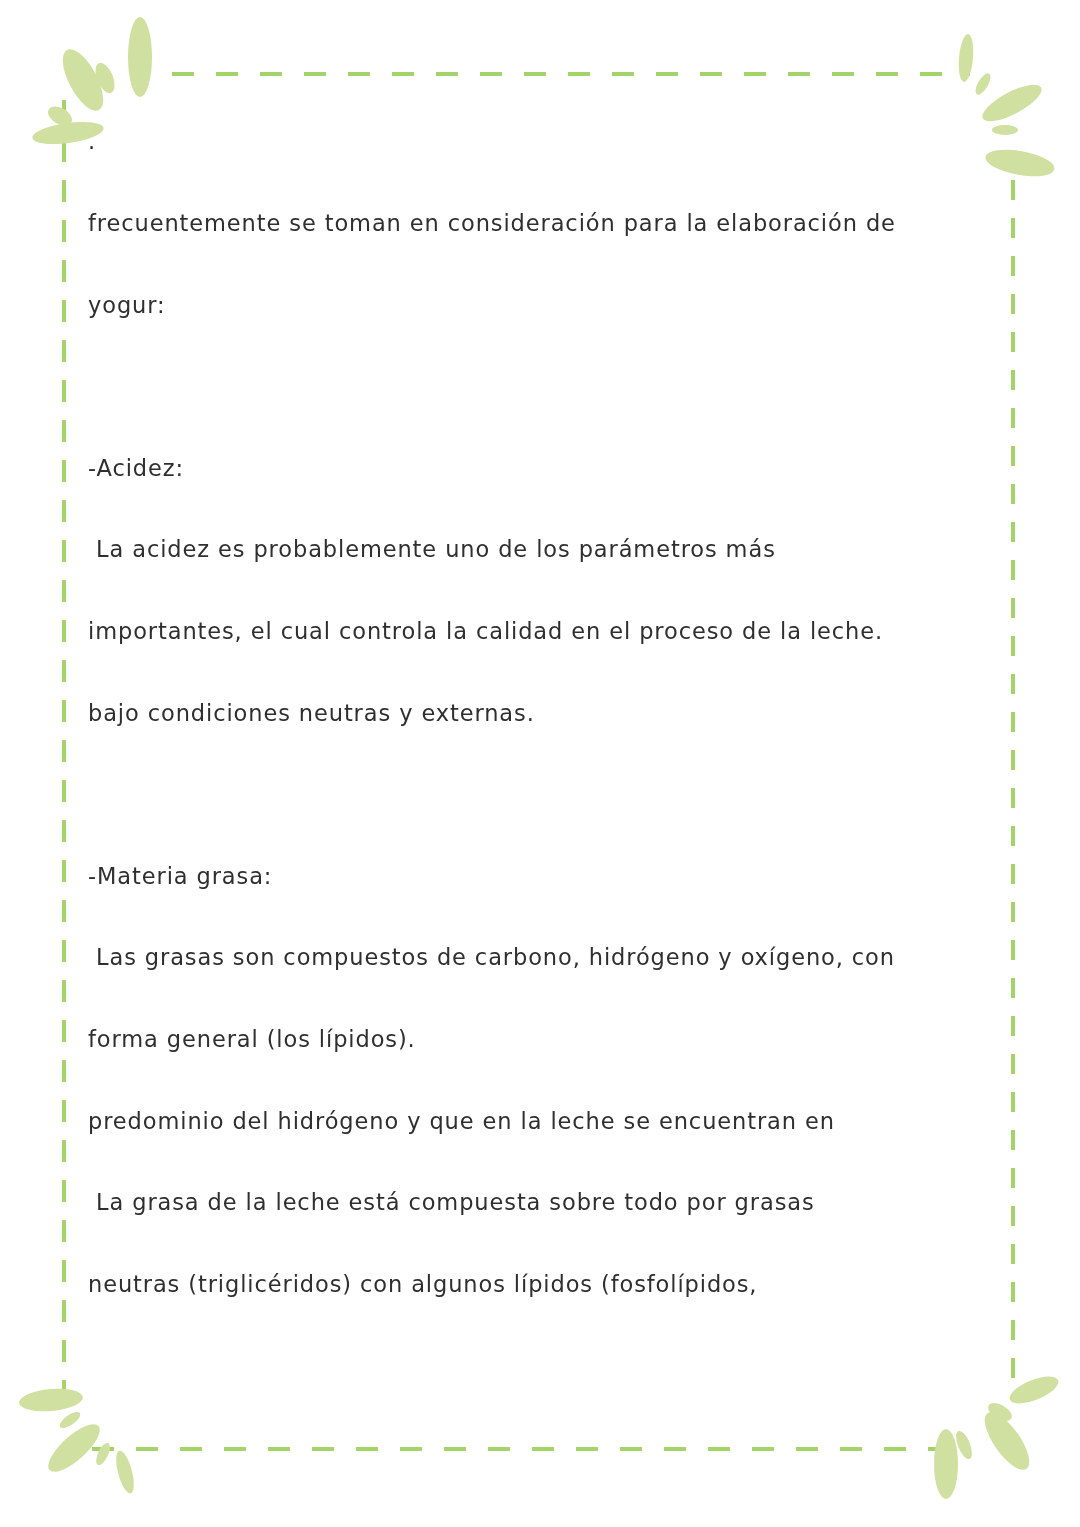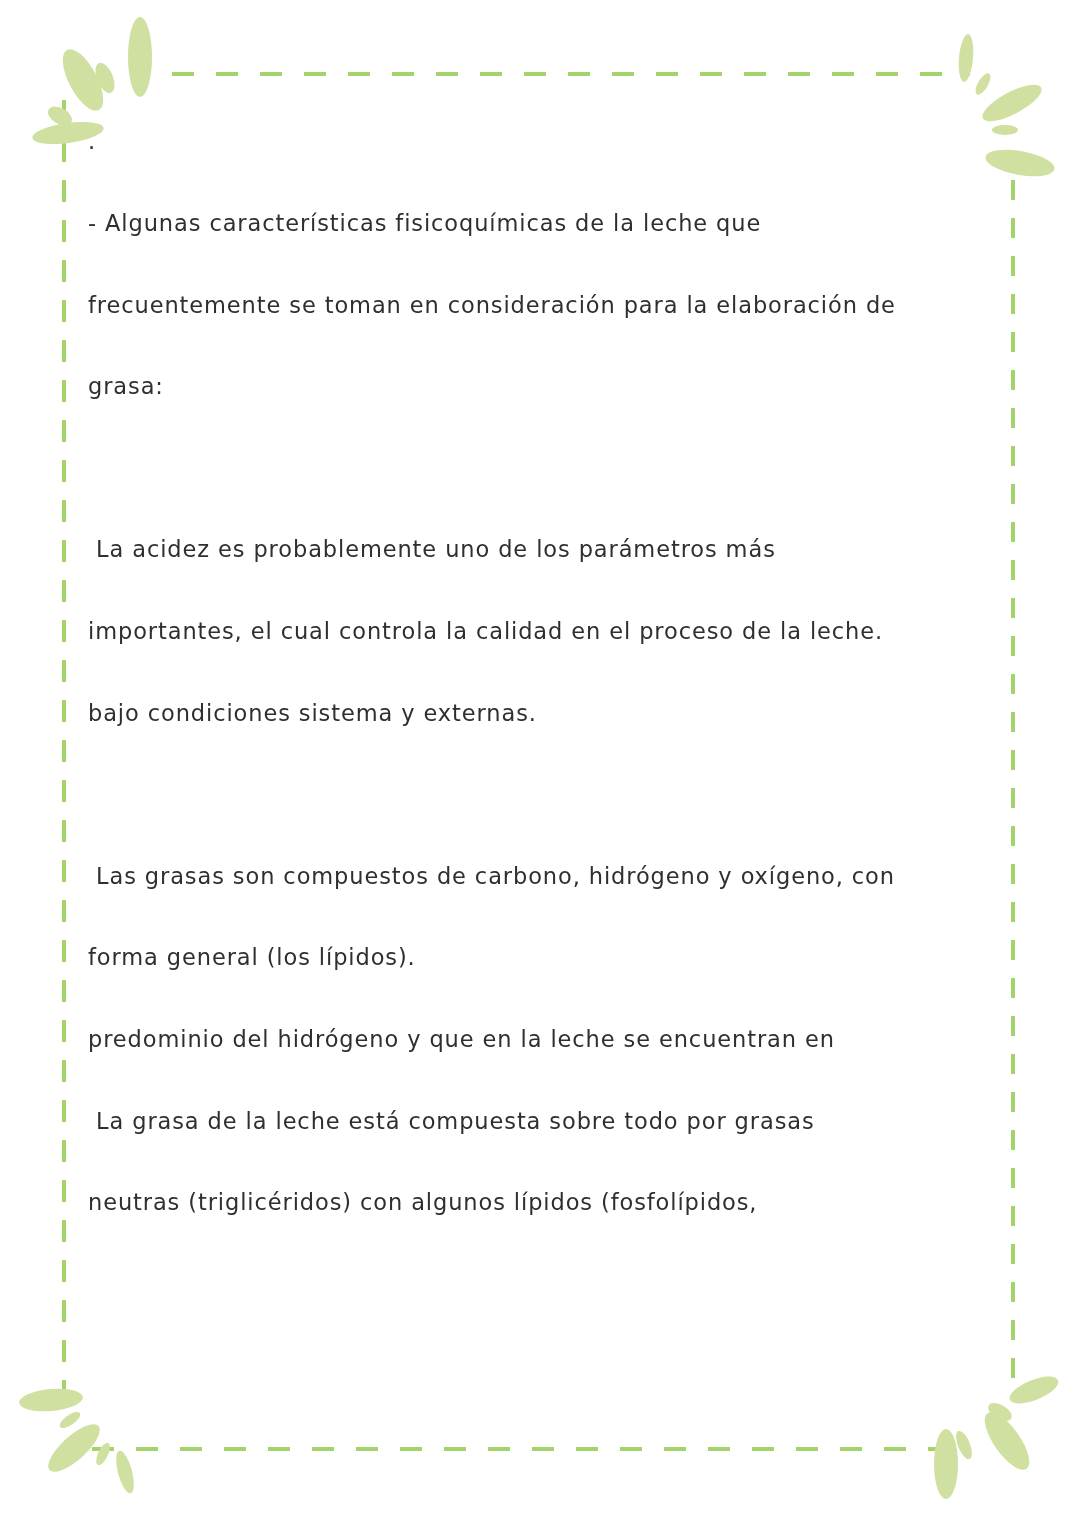--- a/index.html
+++ b/index.html
@@ -56,28 +56,29 @@
       <ellipse cx="1034" cy="1390" rx="26" ry="10" transform="rotate(-22 1034 1390)"></ellipse>
       <ellipse cx="1000" cy="1412" rx="13" ry="7" transform="rotate(30 1000 1412)"></ellipse>
       <ellipse cx="1007" cy="1441" rx="13" ry="34" transform="rotate(-35 1007 1441)"></ellipse>
       <ellipse cx="964" cy="1445" rx="6" ry="15" transform="rotate(-22 964 1445)"></ellipse>
       <ellipse cx="946" cy="1464" rx="12" ry="35"></ellipse>
     </g>
   </svg>
 
   <div class="text-body">
     <span class="line">.</span>
-    <span class="line">- Algunas características fisicoquímicas de la leche que</span>
     <span class="line">frecuentemente se toman en consideración para la elaboración de</span>
-    <span class="line">grasa:</span>
+    <span class="line">yogur:</span>
     <span class="line"></span>
+    <span class="line">-Acidez:</span>
     <span class="line"> La acidez es probablemente uno de los parámetros más</span>
     <span class="line">importantes, el cual controla la calidad en el proceso de la leche.</span>
-    <span class="line">bajo condiciones sistema y externas.</span>
+    <span class="line">bajo condiciones neutras y externas.</span>
     <span class="line"></span>
+    <span class="line">-Materia grasa:</span>
     <span class="line"> Las grasas son compuestos de carbono, hidrógeno y oxígeno, con</span>
     <span class="line">forma general (los lípidos).</span>
     <span class="line">predominio del hidrógeno y que en la leche se encuentran en</span>
     <span class="line"> La grasa de la leche está compuesta sobre todo por grasas</span>
     <span class="line">neutras (triglicéridos) con algunos lípidos (fosfolípidos,</span>
     
     
     
     
     

